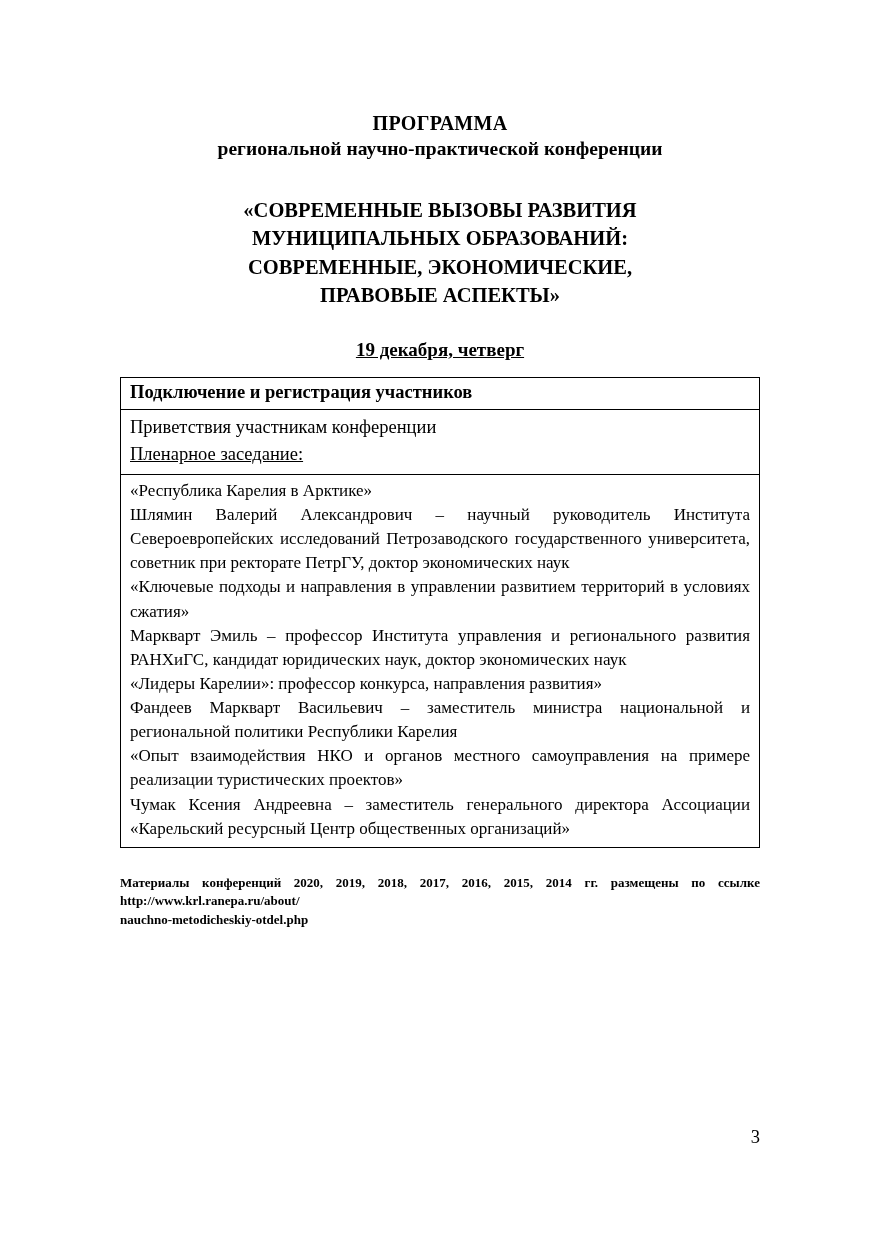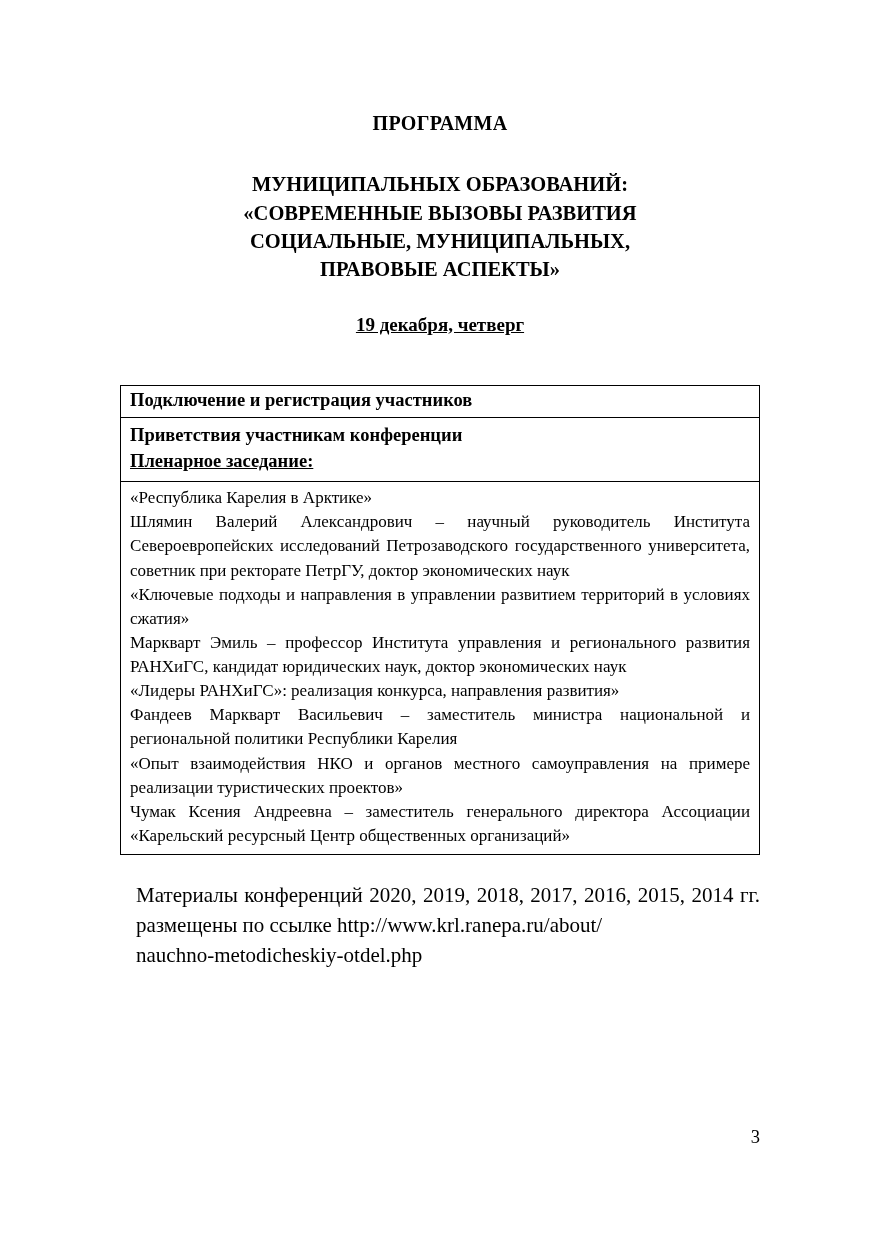--- a/index.html
+++ b/index.html
@@ -48,42 +48,42 @@
     white-space: nowrap;
   }
   .date-line {
     margin-top: 30px;
     font-weight: bold;
     font-size: 19px;
     text-decoration: underline;
   }
 
   table.program {
-    margin-top: 49px;
+    margin-top: 16px;
     width: 100%;
     border-collapse: collapse;
     table-layout: fixed;
   }
   table.program td {
     border: 1.4px solid #000000;
     padding: 4px 9px 6px 9px;
     vertical-align: top;
   }
   .hdr-row td {
     font-weight: bold;
     font-size: 18.5px;
     padding-top: 6px;
     padding-bottom: 5px;
   }
   .sec-row td {
     padding-top: 7px;
     padding-bottom: 10px;
   }
   .sec-line {
-    font-weight: bold;
+    font-weight: normal;
     font-size: 18.5px;
     line-height: 1.45;
   }
   .sec-line.underline {
     text-decoration: underline;
   }
 
   .body-row td {
     padding-top: 10px;
     padding-bottom: 8px;
@@ -98,50 +98,50 @@
     display: block;
   }
   .entry .person {
   }
   .entry + .entry {
     margin-top: 0px;
   }
 
   .closing {
     margin-top: 26px;
-    font-weight: normal;
-    font-size: 21px;
+    font-weight: bold;
+    font-size: 13px;
     line-height: 1.42;
     text-align: justify;
     text-justify: inter-word;
-    margin-left: 16px;
   }
   .closing .last {
     display: block;
   }
 
   .page-number {
     position: absolute;
     right: 118px;
     bottom: 92px;
     font-size: 18.5px;
   }
 </style>
 </head>
 <body>
 
 <div class="page">
 
   <div class="title-block">
     <div class="t-main">ПРОГРАММА</div>
+    <div class="t-sub">региональной научно-практической конференции</div>
 
     <div class="conf-title">
+      <div>«СОВРЕМЕННЫЕ ВЫЗОВЫ РАЗВИТИЯ</div>
       <div>МУНИЦИПАЛЬНЫХ ОБРАЗОВАНИЙ:</div>
-      <div>«СОВРЕМЕННЫЕ ВЫЗОВЫ РАЗВИТИЯ</div>
-      <div>СОЦИАЛЬНЫЕ, МУНИЦИПАЛЬНЫХ,</div>
+      <div>СОВРЕМЕННЫЕ, ЭКОНОМИЧЕСКИЕ,</div>
       <div>ПРАВОВЫЕ АСПЕКТЫ»</div>
     </div>
 
     <div class="date-line">19 декабря, четверг</div>
   </div>
 
   <table class="program">
     <tbody>
         <tr class="hdr-row">
       <td>Подключение и регистрация участников</td>
@@ -159,21 +159,21 @@
           <span class="topic">«Республика Карелия в Арктике»</span>
           <span class="person">Шлямин Валерий Александрович</span><span> – научный руководитель Института Североевропейских исследований Петрозаводского государственного университета, советник при ректорате ПетрГУ, доктор экономических наук</span>
         </div>
 
         <div class="entry">
           <span class="topic">«Ключевые подходы и направления в управлении развитием территорий в условиях сжатия»</span>
           <span class="person">Маркварт Эмиль</span><span> – профессор Института управления и регионального развития РАНХиГС, кандидат юридических наук, доктор экономических наук</span>
         </div>
 
         <div class="entry">
-          <span class="topic">«Лидеры РАНХиГС»: реализация конкурса, направления развития»</span>
+          <span class="topic">«Лидеры Карелии»: профессор конкурса, направления развития»</span>
           <span class="person">Фандеев Маркварт Васильевич</span><span> – заместитель министра национальной и региональной политики Республики Карелия</span>
         </div>
 
         <div class="entry">
           <span class="topic">«Опыт взаимодействия НКО и органов местного самоуправления на примере реализации туристических проектов»</span>
           <span class="person">Чумак Ксения Андреевна</span><span> – заместитель генерального директора Ассоциации «Карельский ресурсный Центр общественных организаций»</span>
         </div>
 
       </td>
     </tr>

